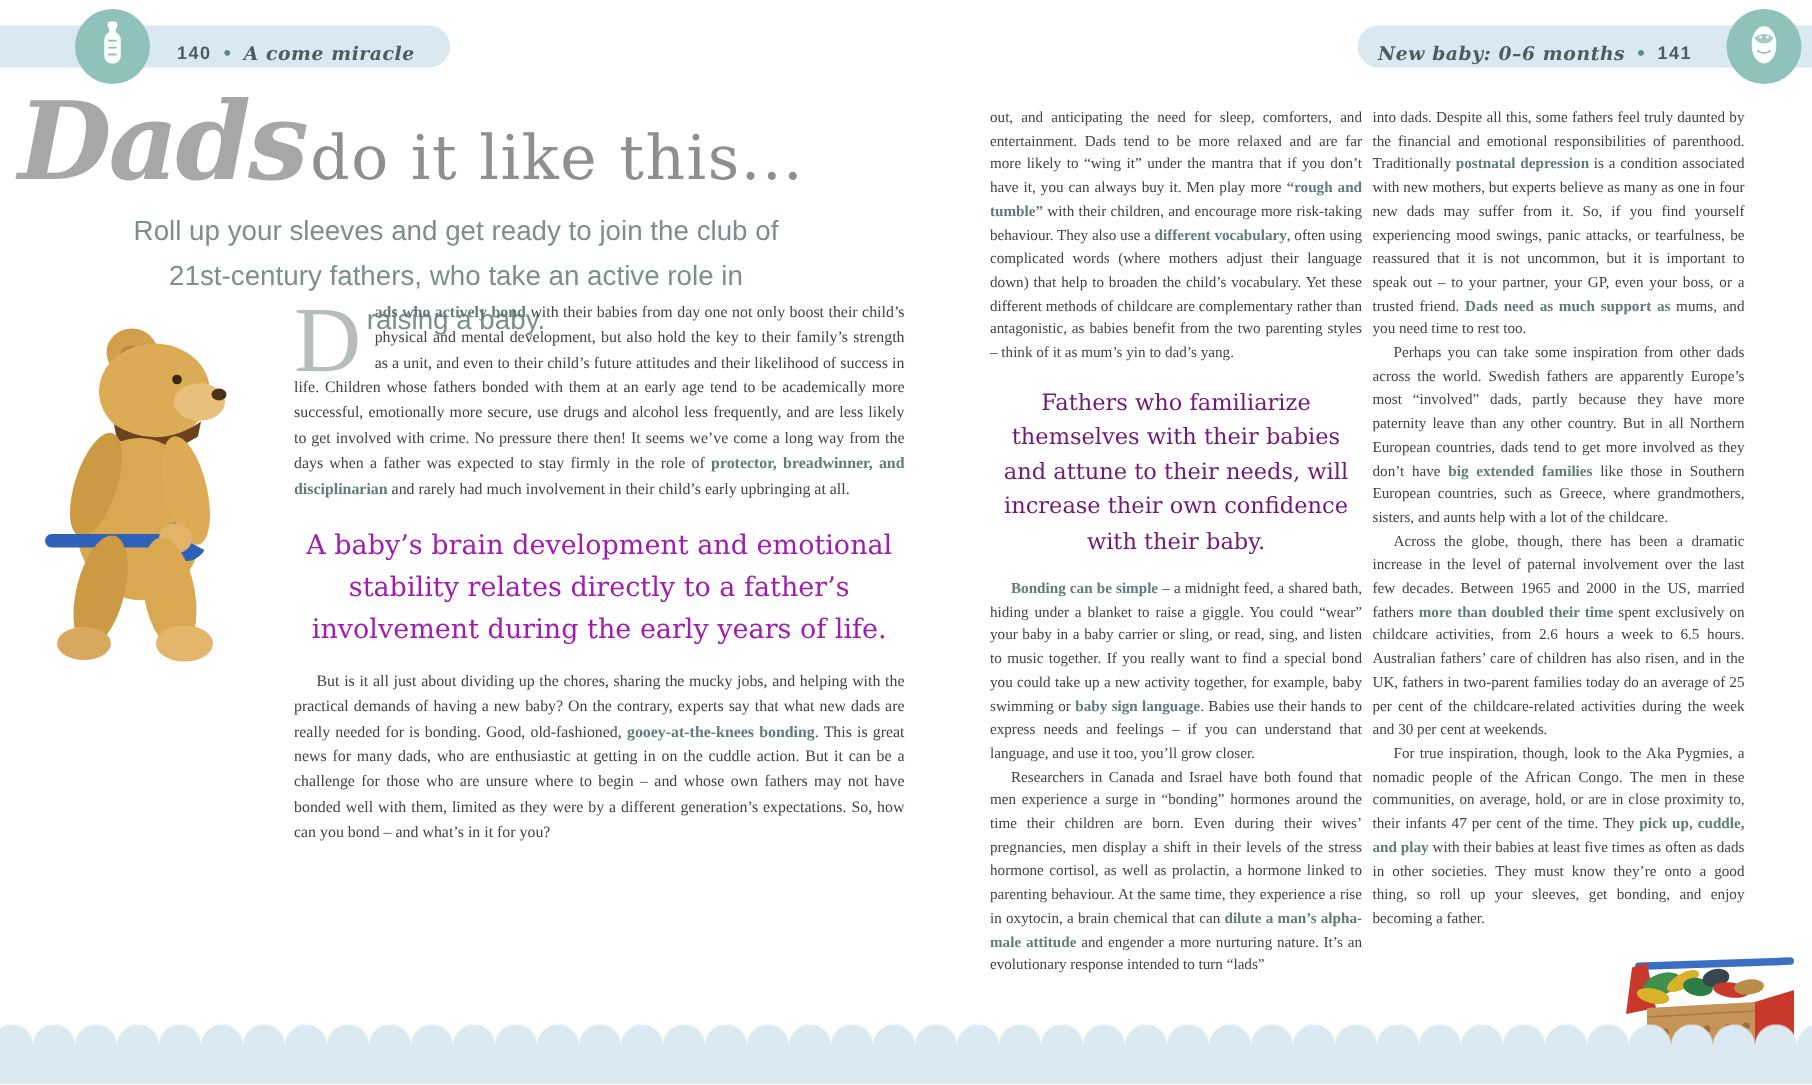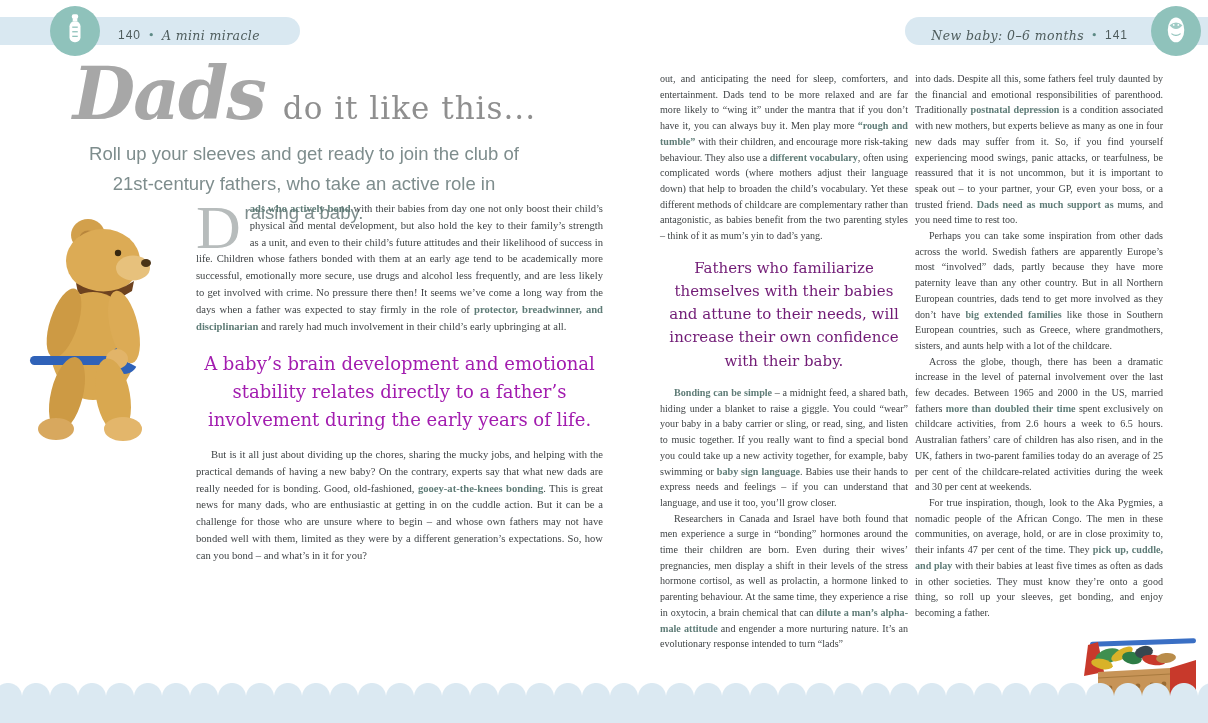--- a/index.html
+++ b/index.html
@@ -14,40 +14,40 @@
   .hdr-band.left  { left:0;  width:300px; border-radius:0 14px 14px 0; }
   .hdr-band.right { right:0; width:303px; border-radius:14px 0 0 14px; }
   .hdr-circle {
     position:absolute; top:-11px; width:50px; height:50px; border-radius:50%;
     background:#8fc2bb; display:flex; align-items:center; justify-content:center;
   }
   .hdr-circle.left { left:50px; }
   .hdr-circle.right { right:7px; }
   .hdr-text {
     position:absolute; top:0; height:36px; display:flex; align-items:center; gap:7px;
-    font-family:"DejaVu Serif", serif; font-style:italic; font-weight:normal;
+    font-family:"DejaVu Serif", serif; font-style:italic; font-weight:bold;
     font-size:12.5px; color:#4e5c5c; letter-spacing:.4px;justify-content:flex-end;
   }
   .hdr-text.left { left:118px; }
   .hdr-text.right { right:80px; }
   .hdr-text .bullet { color:#5d8a85; font-style:normal; font-size:11px; }
   .hdr-text .pagenum { font-style:normal; font-family:"Liberation Sans", sans-serif; font-size:12px; letter-spacing:1px; }
 
   
   .title-row {
     position:absolute; left:96px; top:58px; width:440px;
     display:flex; align-items:baseline; white-space:nowrap;justify-content:flex-end;
   }
   .title-script {
     font-family:"DejaVu Serif", serif; font-style:italic; font-weight:bold;
     font-size:72px; color:#a7a7a7; line-height:1; letter-spacing:-2px;
   }
   .title-rest {
-    font-family:"DejaVu Serif", serif; font-size:31px; color:#8f8f8f;
-    line-height:1; margin-left:18px; letter-spacing:1px;
+    font-family:"DejaVu Serif", serif; font-size:41px; color:#8f8f8f;
+    line-height:1; margin-left:3px; letter-spacing:1px;
   }
   .subtitle {
     position:absolute; left:84px; top:139px; width:440px; text-align:center;
     font-family:"Liberation Sans", sans-serif; font-size:18.5px; line-height:1.6;
     color:#7e8d8d;
   }
 
   
   .body-col { text-align:justify; color:#3f4345; }
   .body-col p { margin:0; }
@@ -106,21 +106,21 @@
           <rect x="6" y="8.5" width="12" height="23" rx="5.5" fill="#ffffff"></rect>
           <line x1="9" y1="15" x2="15" y2="15" stroke="#8fc2bb" stroke-width="1.4"></line>
           <line x1="9" y1="20" x2="15" y2="20" stroke="#8fc2bb" stroke-width="1.4"></line>
           <line x1="9" y1="25" x2="15" y2="25" stroke="#8fc2bb" stroke-width="1.4"></line>
         </svg>
       </span>
     </div>
     <div class="hdr-text left">
       <span class="pagenum">140</span>
       <span class="bullet">•</span>
-      <span>A mini miracle</span>
+      <span>A come miracle</span>
     </div>
   </div>
 
   <div class="hdr-band right">
     <div class="hdr-text right">
       <span>New baby: 0–6 months</span>
       <span class="bullet">•</span>
       <span class="pagenum">141</span>
     </div>
     <div class="hdr-circle right">

